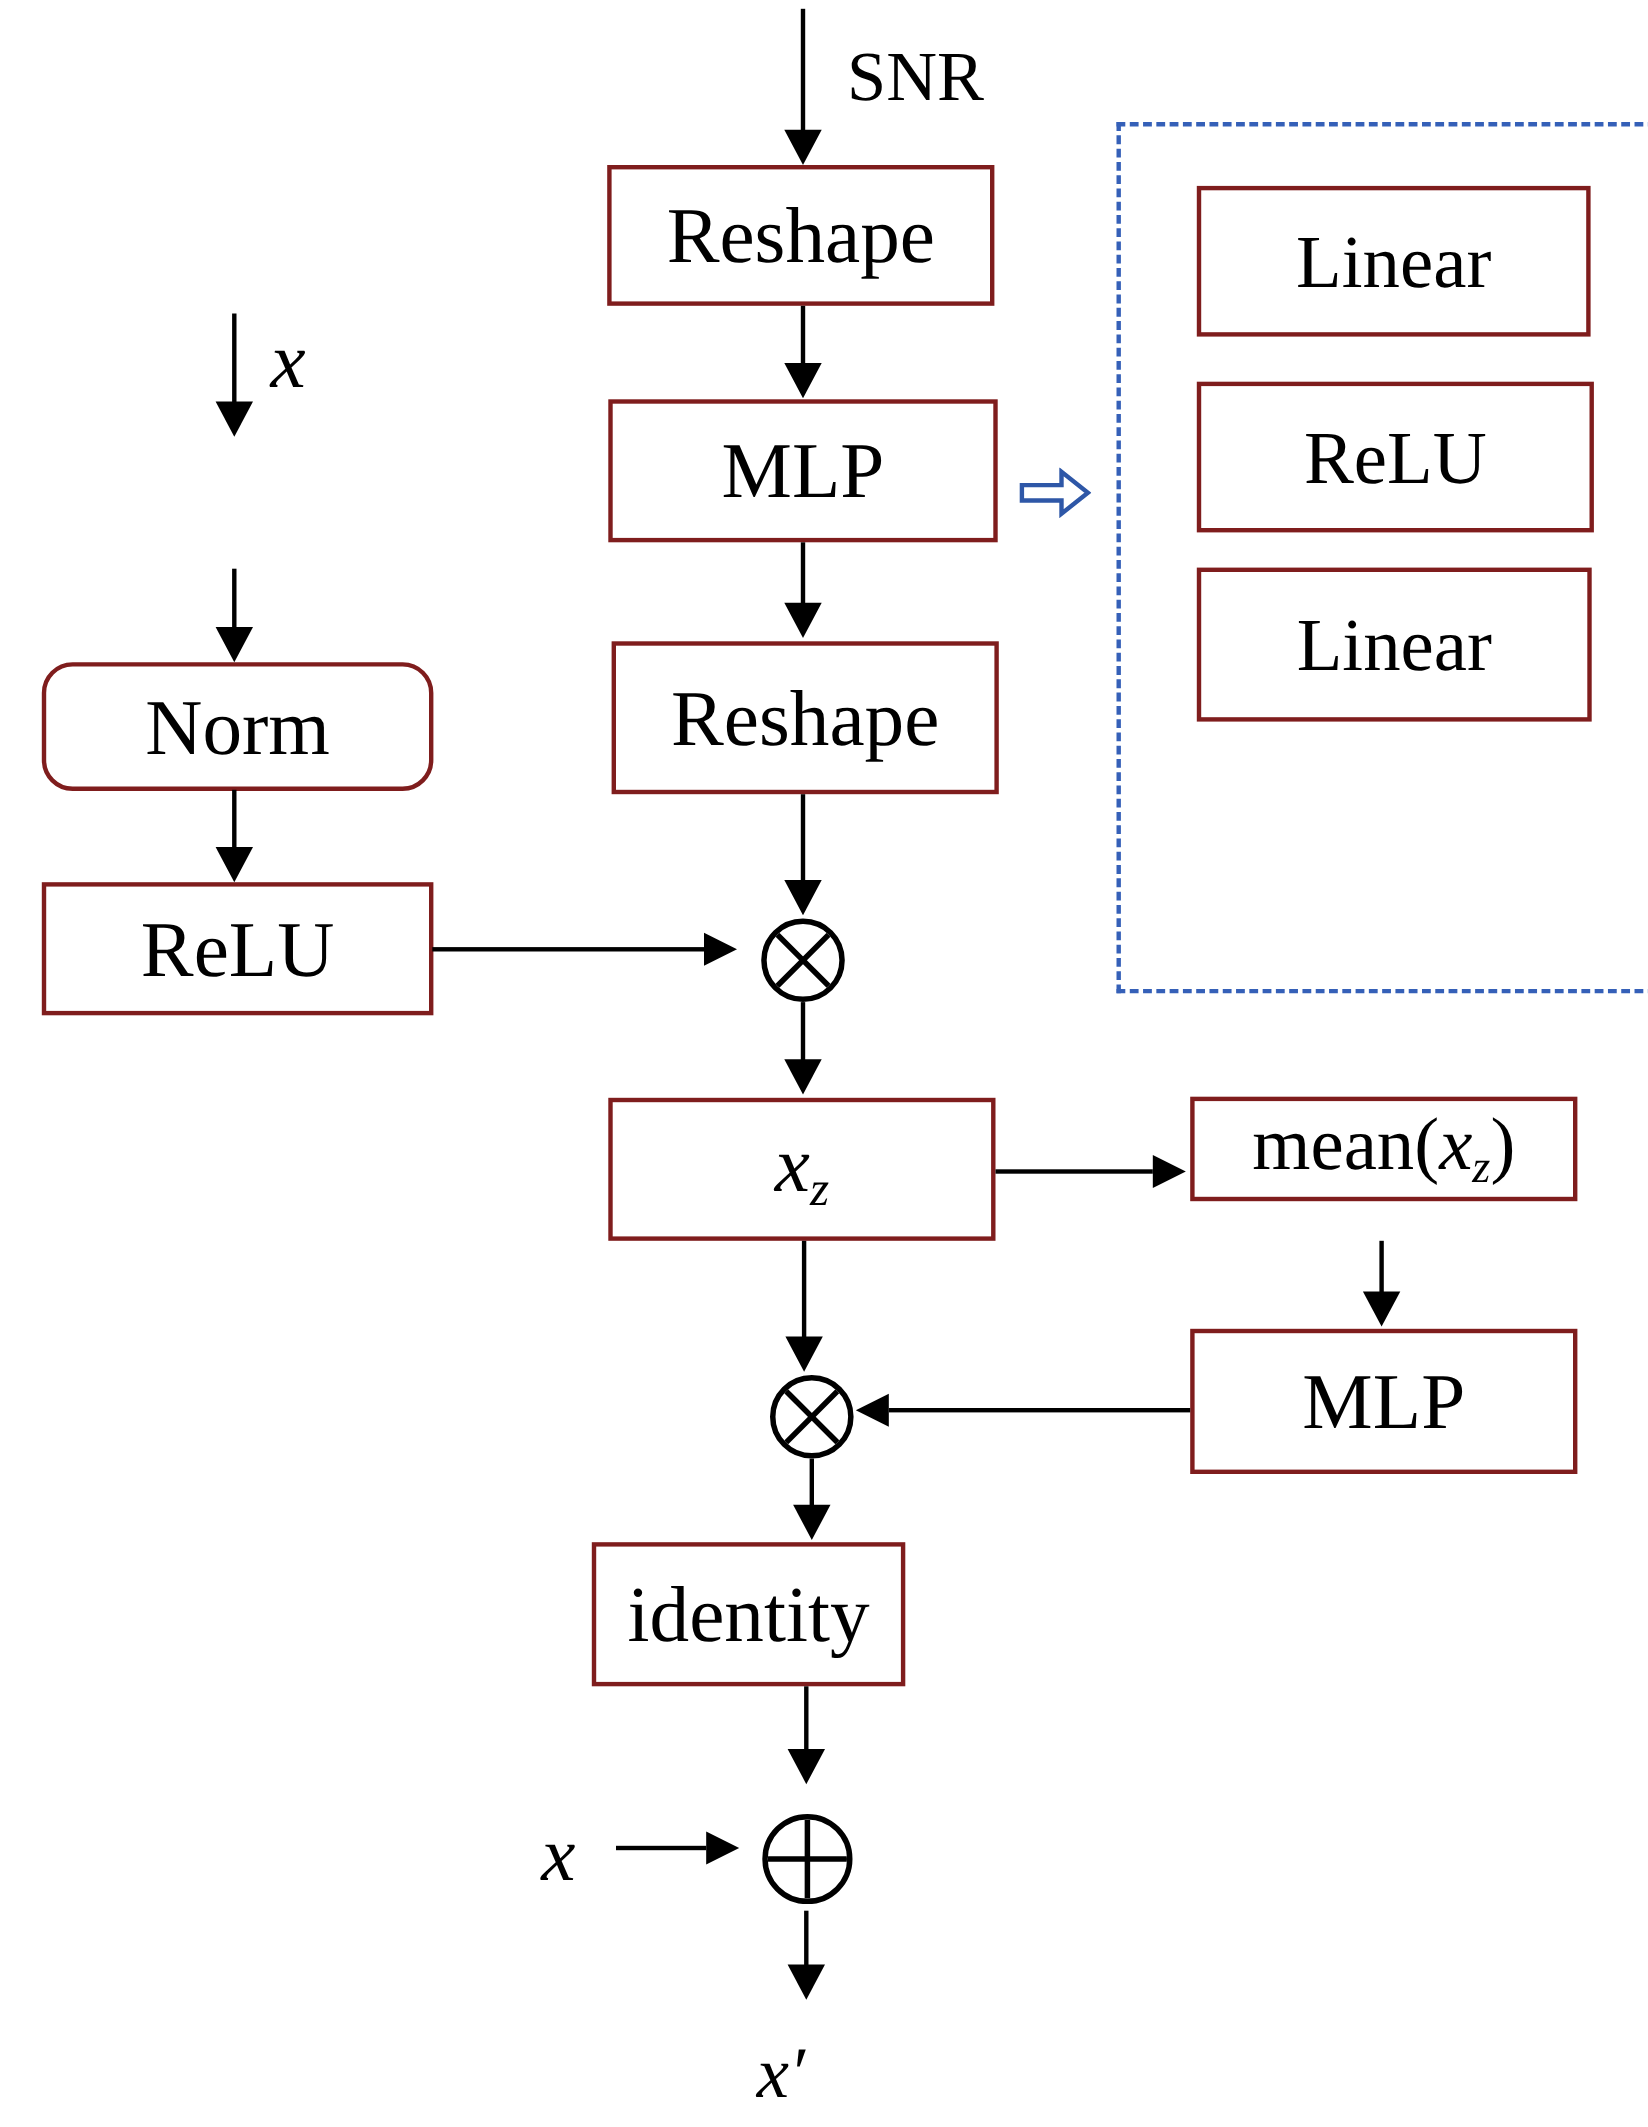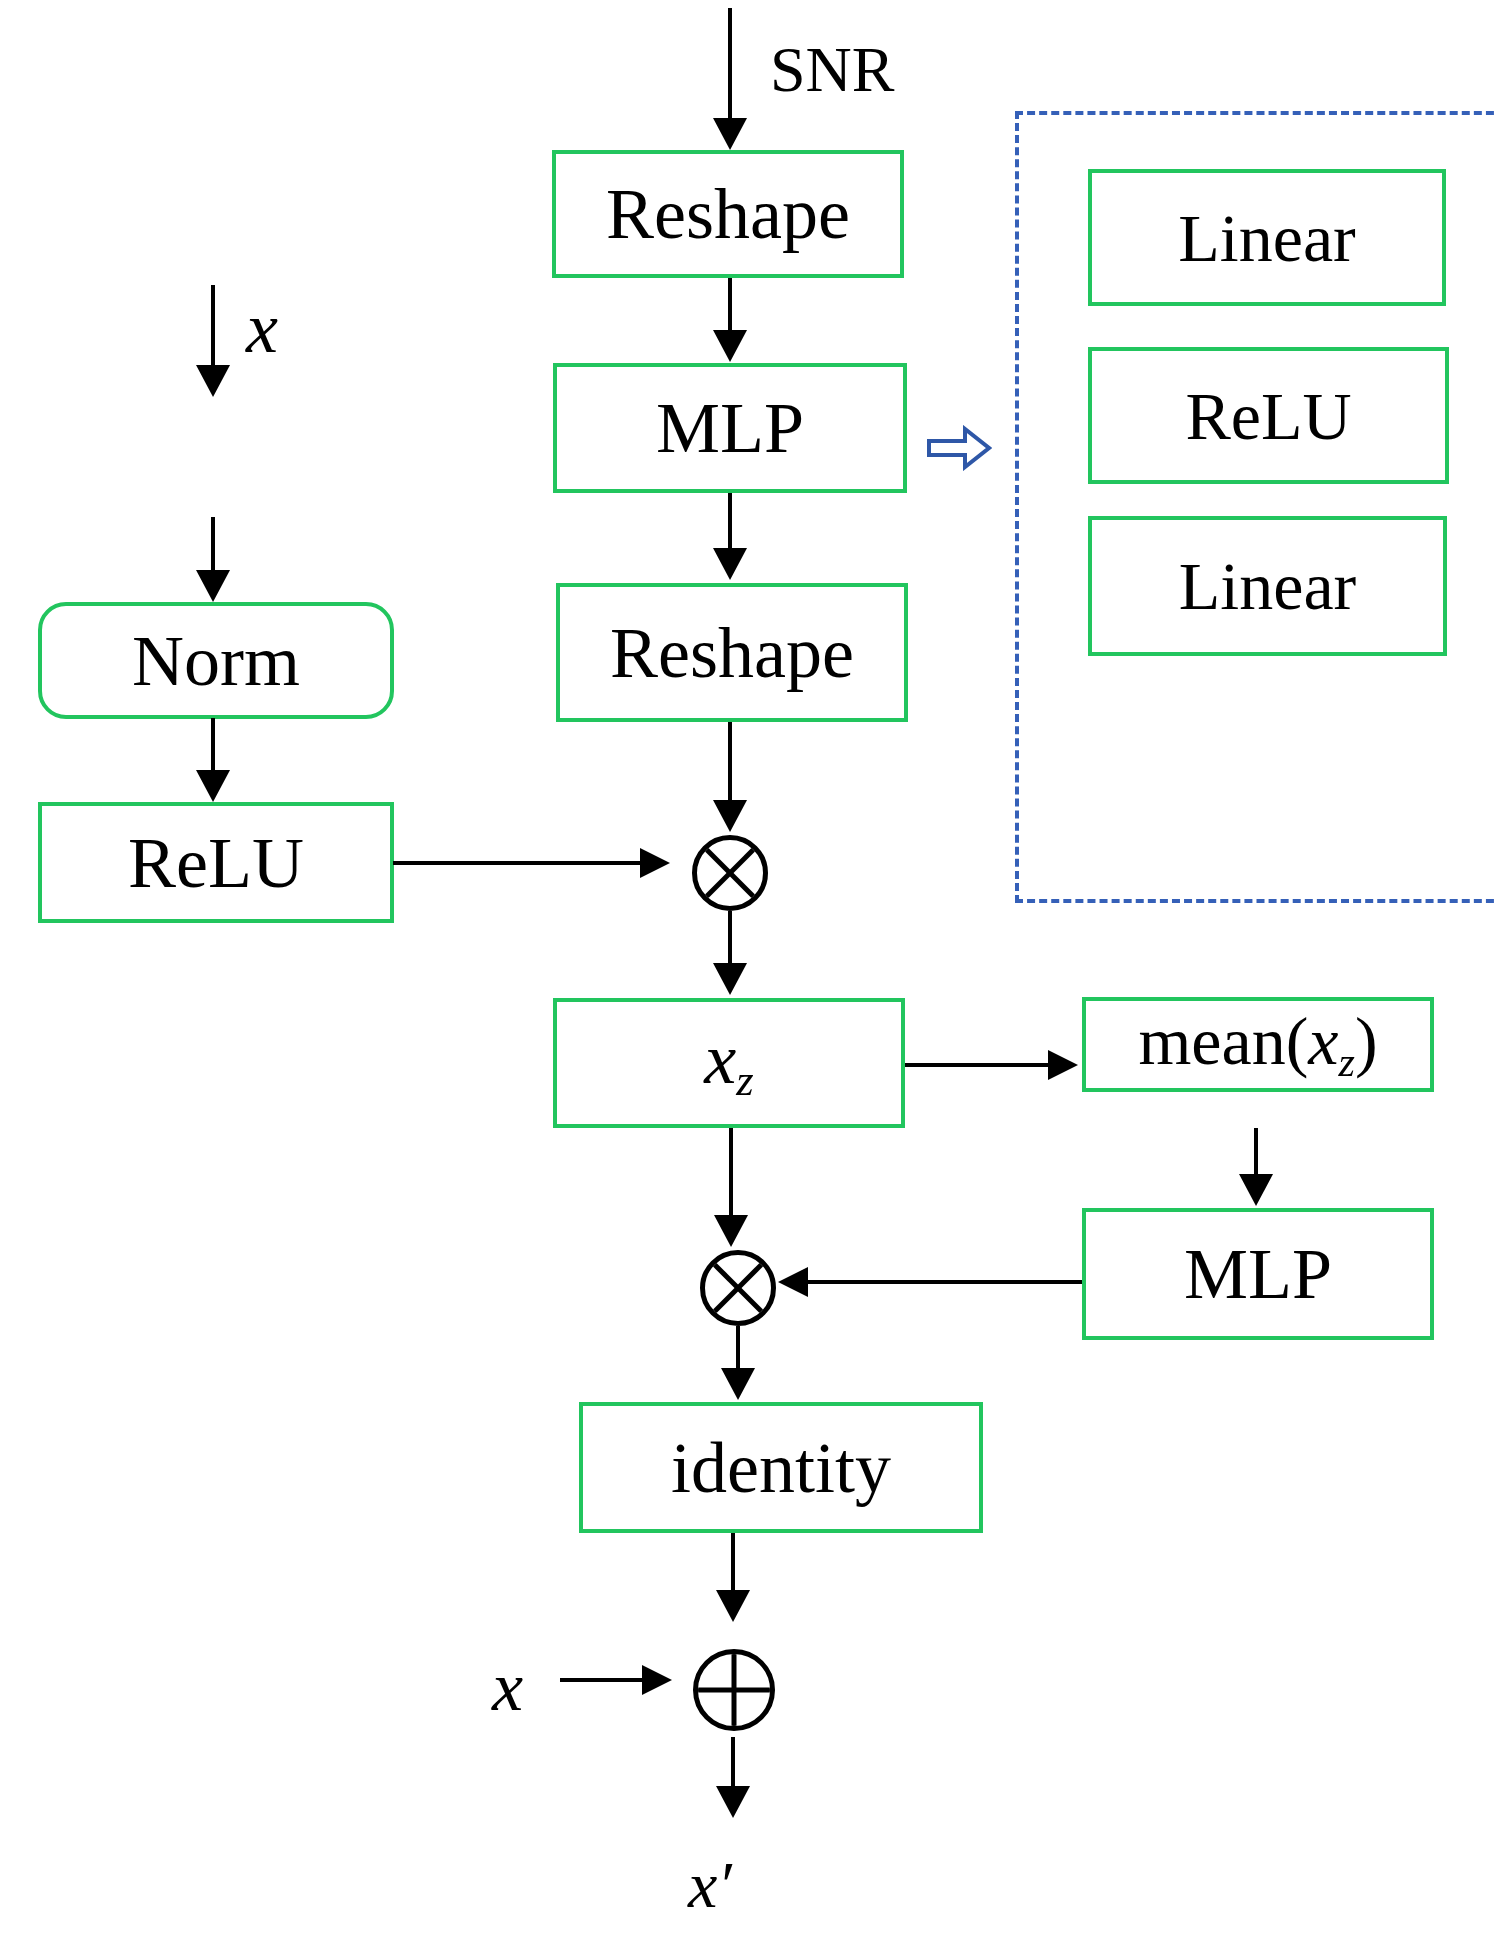--- a/index.html
+++ b/index.html
@@ -7,21 +7,21 @@
     position:relative;
     width:1498px;height:1934px;
     background:#ffffff;
     font-family:"Liberation Serif", serif;
     color:#000;
     overflow:hidden;
     margin-left:20px;
   }
   .box{
     position:absolute;
-    border:4px solid #22c55e;
+    border:4px solid #7f1d1d;
     background:#ffffff;
     display:flex;align-items:center;justify-content:center;
     font-size:72px;line-height:1;color:#000;
     box-sizing:border-box;
     white-space:nowrap;
   }
   .dashedbox{
     position:absolute;
     border:4px dashed #3560b8;
     background:#ffffff;
@@ -139,21 +139,21 @@
   <div class="ah-down" style="left:694px;top:1215px;"></div>
 
   <div class="circleop" style="left:680px;top:1250px;width:76px;height:76px;">
     <div class="d45"></div>
     <div class="d135"></div>
   </div>
 
   <div class="vline" style="left:716px;top:1326px;height:44px;"></div>
   <div class="ah-down" style="left:701px;top:1368px;"></div>
 
-  <div class="box" style="left:559px;top:1402px;width:404px;height:131px;">
+  <div class="box" style="left:518px;top:1402px;width:285px;height:131px;">
     <span>identity</span>
   </div>
 
   <div class="vline" style="left:711px;top:1533px;height:59px;"></div>
   <div class="ah-down" style="left:696px;top:1590px;"></div>
 
   <div class="iolabel it" style="left:472px;top:1652px;font-size:70px;">x</div>
   <div class="hline" style="left:540px;top:1678px;width:82px;"></div>
   <div class="ah-right" style="left:622px;top:1665px;"></div>
 

